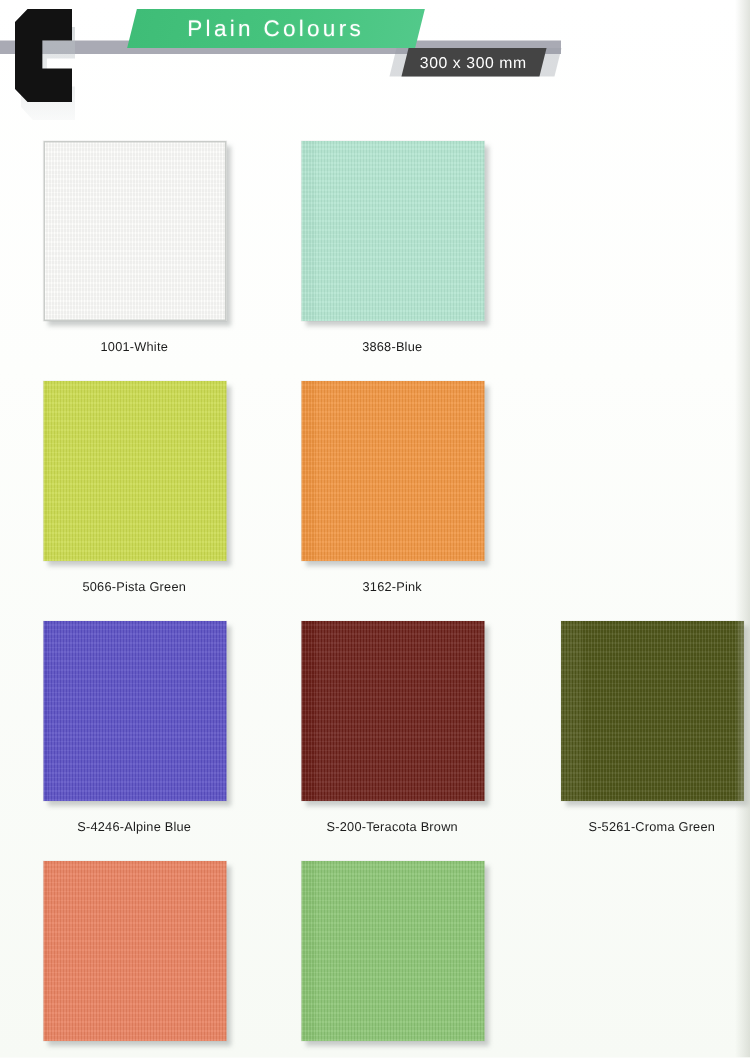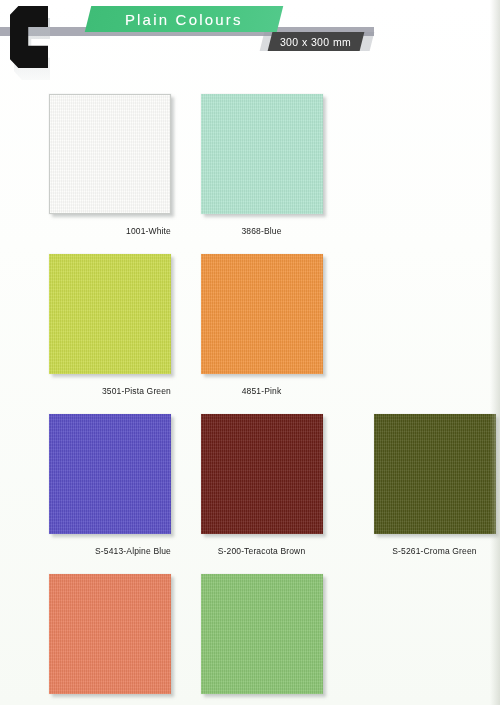--- a/index.html
+++ b/index.html
@@ -188,21 +188,21 @@
   .swatch-label {
     margin-top: 12px;
     font-size: 8.5px;
     color: #1c1c1c;
     letter-spacing: 0.15px;
     text-align: center;
     white-space: nowrap;
   }
 
   
-  .row .cell:nth-child(1) { padding-left: 8px; align-items: flex-end; }
+  .row .cell:nth-child(1) { padding-left: 8px; }
   .row .cell:nth-child(2) { padding-left: 10px; }
   .row .cell:nth-child(3) { padding-left: 14px; }
 </style>
 </head>
 <body>
 
 <div class="page-tint"></div>
 
 <div class="header">
 
@@ -238,35 +238,35 @@
           <div class="swatch" title="3001-Blue" style="background: rgb(178, 229, 208);"></div>
         </div>
         <div class="swatch-label">3868-Blue</div>
       </div>
     </div>
     <div class="row">
       <div class="cell">
         <div class="swatch-wrap">
           <div class="swatch" title="3501-Pista Green" style="background: rgb(202, 218, 77);"></div>
         </div>
-        <div class="swatch-label">3501-Pista Green</div>
+        <div class="swatch-label">5066-Pista Green</div>
       </div>
       <div class="cell">
         <div class="swatch-wrap">
           <div class="swatch" title="4851-Pink" style="background: rgb(240, 148, 63);"></div>
         </div>
-        <div class="swatch-label">4851-Pink</div>
+        <div class="swatch-label">3162-Pink</div>
       </div>
     </div>
     <div class="row">
       <div class="cell">
         <div class="swatch-wrap">
           <div class="swatch" title="S-9001-Alpine Blue" style="background: rgb(90, 79, 196);"></div>
         </div>
-        <div class="swatch-label">S-5413-Alpine Blue</div>
+        <div class="swatch-label">S-4246-Alpine Blue</div>
       </div>
       <div class="cell">
         <div class="swatch-wrap">
           <div class="swatch" title="S-300-Teracota Brown" style="background: rgb(107, 31, 24);"></div>
         </div>
         <div class="swatch-label">S-200-Teracota Brown</div>
       </div>
       <div class="cell">
         <div class="swatch-wrap">
           <div class="swatch" title="S-8001-Croma Green" style="background: rgb(79, 86, 26);"></div>

